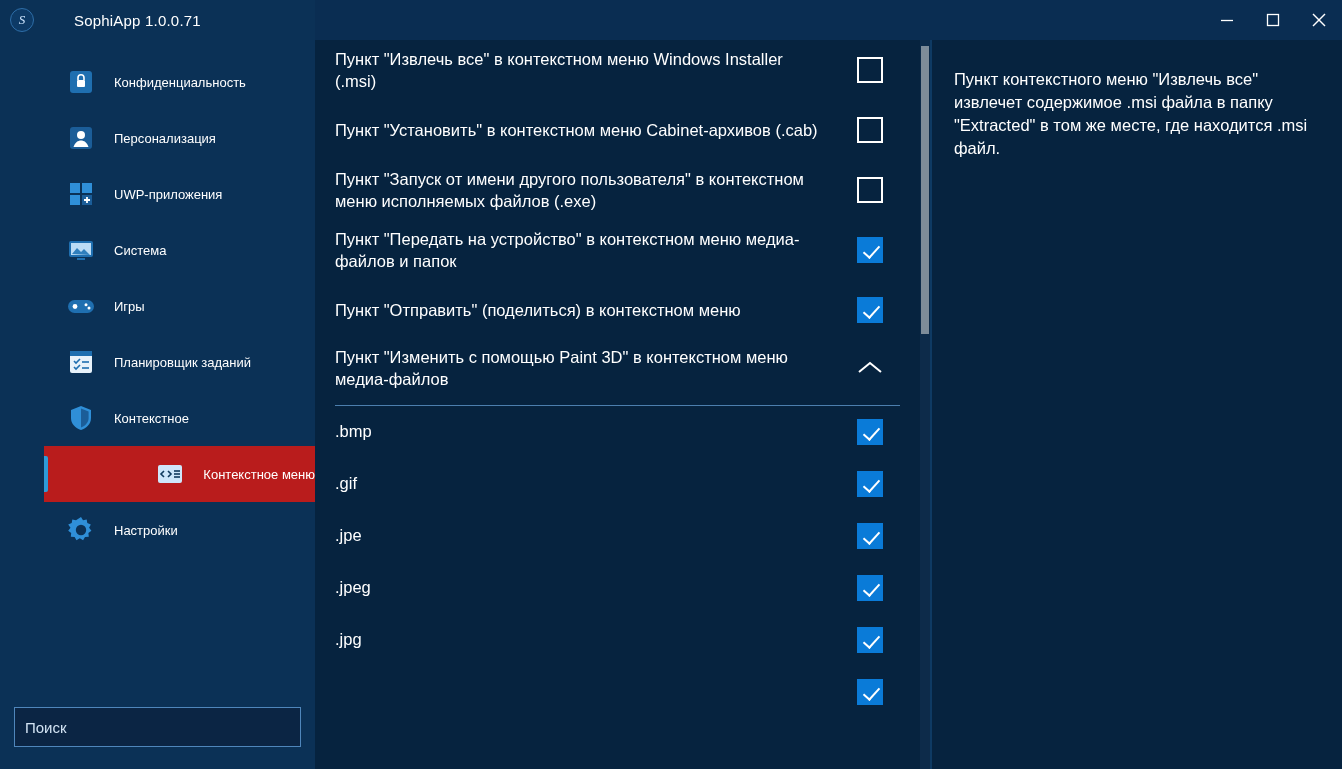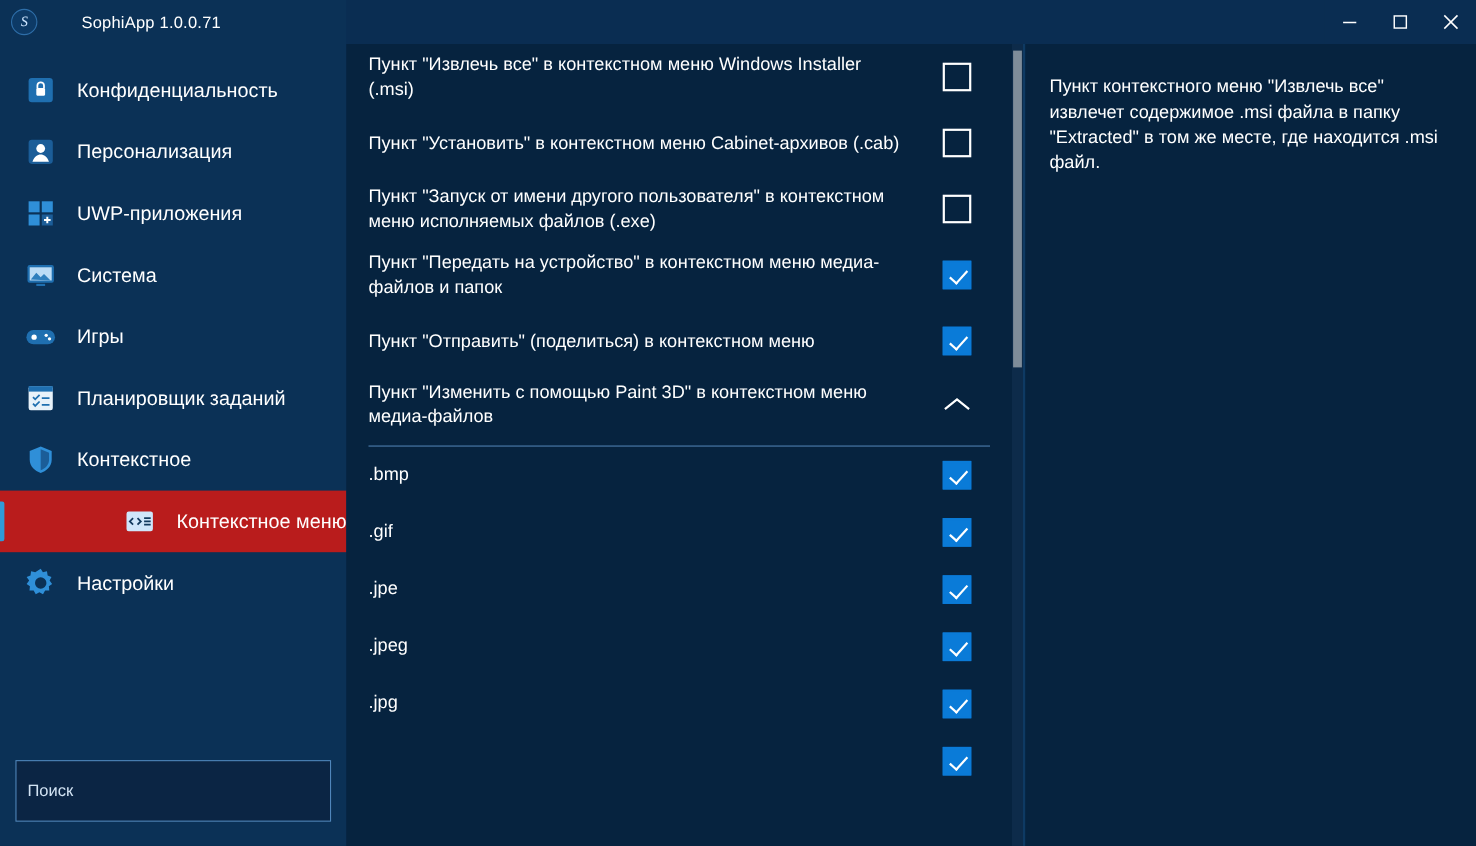--- a/index.html
+++ b/index.html
@@ -87,23 +87,24 @@
     flex: 1 1 auto;
     overflow: hidden;
   }
   .nav-item {
     height: 56px;
     display: flex;
     align-items: center;
     gap: 16px;
     padding-left: 20px;
     color: #ffffff;
-    font-size: 18px;
+    font-size: 13px;
     position: relative;
     cursor: default;
+    margin-left: 44px;
   }
   .nav-item.selected { background: #b91c1c; justify-content: flex-end; }
   .nav-item.selected::before {
     content: "";
     position: absolute;
     left: 0; top: 10px; bottom: 10px;
     width: 4px;
     background: #2f9bd8;
     border-radius: 0 2px 2px 0;
   }
@@ -112,21 +113,21 @@
     flex: 0 0 34px;
     display: flex; align-items: center; justify-content: center;
   }
   .nav-label { white-space: nowrap; }
 
   .search-wrap {
     padding: 0 14px 22px 14px;
   }
   .search-input {
     width: 287px;
-    height: 56px;
+    height: 40px;
     background: #0b2544;
     border: 1px solid #4f86bb;
     color: #ffffff;
     font-size: 15px;
     padding: 0 10px;
     font-family: "Liberation Sans", sans-serif;
     outline: none;
   }
   .search-input::placeholder { color: #d2e3f3; }
 

